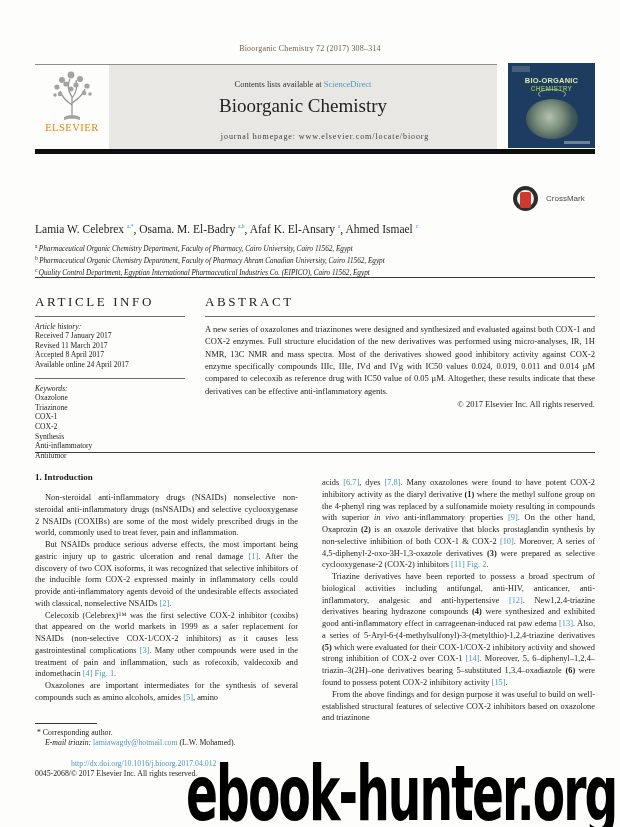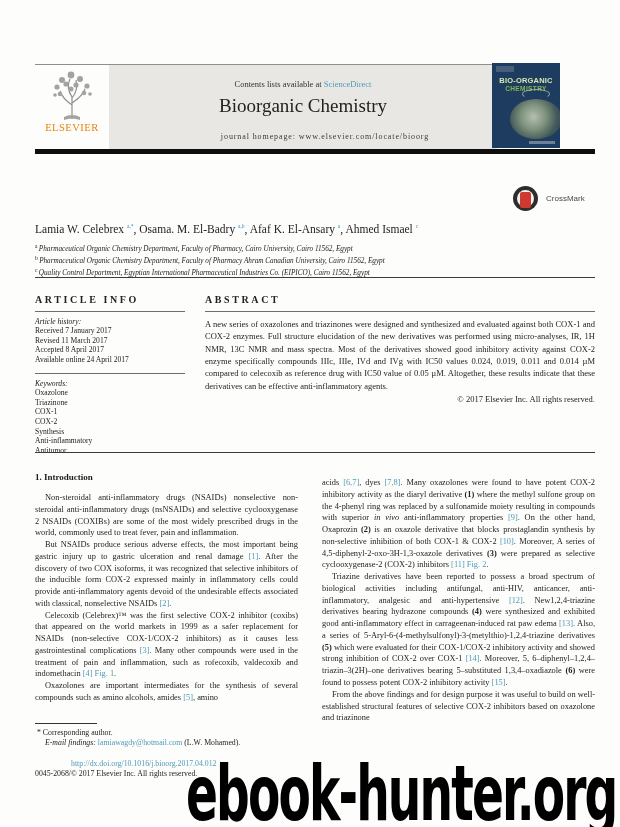--- a/index.html
+++ b/index.html
@@ -20,21 +20,21 @@
   .logo-tree { display:block; margin:2px auto 0; }
   .logo-text { font-size:10.5px; color:#e8820c; letter-spacing:.5px; margin-top:-1px;
     font-family:"Liberation Serif",serif; }
   .header-center { position:absolute; left:74px; right:0; top:0; height:100%; text-align:center; }
   .contents { position:absolute; top:14px; left:0; right:0; font-size:8.5px; color:#333; }
   .jtitle { position:absolute; top:30px; left:0; right:0; font-size:19px; color:#222; }
   .homepage { position:absolute; bottom:8px; left:0; right:0; font-size:8px;
     letter-spacing:.9px; color:#3a3a3a;margin-left:44px; }
 
   
-  .cover { position:absolute; left:492px; top:63px; width:68px; height:85px;
+  .cover { position:absolute; left:508px; top:63px; width:87px; height:85px;
     background:#1e3c5f; overflow:hidden; }
   .cover-t1 { margin-top:13px; text-align:center; font-family:"Liberation Sans",sans-serif;
     font-weight:bold; font-size:7.5px; color:#d9e9b0; letter-spacing:.2px; }
   .cover-t2 { text-align:center; font-family:"Liberation Sans",sans-serif;
     font-weight:bold; font-size:6.5px; color:#86b44f; letter-spacing:.4px; }
   .cover-blob { position:absolute; left:18px; top:36px; width:52px; height:40px; border-radius:50%;
     background:radial-gradient(circle at 45% 45%, #cfd6c2 0%, #8fa182 35%, #4a5f58 65%, rgba(30,60,95,0) 100%);
     opacity:.85; }
   .cover-swirl { position:absolute; left:30px; top:26px; width:26px; height:8px; border-radius:50%;
     border:1px solid rgba(220,235,200,.55); border-bottom-color:transparent; }
@@ -60,21 +60,21 @@
     font-style:italic; color:#222; }
   .affil-line { line-height:1.45; }
   .affil-line sup { font-size:5.5px; font-style:normal; }
 
   .rule-thin1 { position:absolute; left:35px; top:277px; width:560px; border-top:1px solid #3c3c3c; }
   .rule-thin2 { position:absolute; left:35px; top:452px; width:560px; border-top:1px solid #3c3c3c; }
 
   
   .info-col { position:absolute; left:35px; top:294px; width:150px; }
   .abs-col  { position:absolute; left:205px; top:294px; width:390px; }
-  .col-heading { font-size:10px; letter-spacing:2.6px; color:#222; white-space:nowrap;font-weight:bold; }
+  .col-heading { font-size:13px; letter-spacing:2.6px; color:#222; white-space:nowrap; }
   .head-rule { border-top:1px solid #6d6d6b; margin-top:6px; }
   .hist-label,.kw-label { font-size:7.6px; font-style:italic; margin-top:5px; }
   .hist-line,.kw-line { font-size:7.6px; line-height:1.28; }
   .mid-rule { border-top:1px solid #6d6d6b; margin-top:8px; }
   .abs-text { margin-top:6px; font-size:8.5px; line-height:1.45; text-align:justify; color:#1d1d1d; }
   .abs-copy { margin-top:2px; text-align:right; font-size:8.5px; color:#1d1d1d; }
 
   
   .sec-heading { position:absolute; left:35px; top:472px; font-size:9px; font-weight:bold; }
   .col-left  { position:absolute; left:35px;  top:492px; width:263px; }
@@ -96,20 +96,21 @@
   .watermark { position:absolute; left:186px; top:756px; z-index:10;
     font-family:"DejaVu Sans","Liberation Sans",sans-serif; font-weight:bold;
     font-size:76px; line-height:1; color:#000; letter-spacing:-3px;
     transform:scaleX(0.62); transform-origin:left top; white-space:nowrap; }
 </style>
 </head>
 <body>
 
 <div class="page">
 
+  <div class="citation">Bioorganic Chemistry 72 (2017) 308–314</div>
 
   <div class="header-wrap">
     <div class="logo-box">
       <svg class="logo-tree" width="52" height="56" viewBox="0 0 52 56">
         <g stroke="#8f8f8d" fill="none" stroke-width="1.2">
           <path d="M26 52 L26 30 M26 38 C20 34 16 30 14 24 M26 36 C32 32 37 28 39 22 M26 30 C22 24 21 18 24 12 M26 31 C30 26 32 20 30 13"></path>
         </g>
         <g fill="#a3a3a1">
           <circle cx="25" cy="8" r="3.4"></circle>
             <circle cx="16" cy="13" r="3.0"></circle>
@@ -206,19 +207,19 @@
       <p class="bodyp" style="margin: 0px;"><span>Oxazolones are important intermediates for the synthesis of several compounds such as amino alcohols, amides </span><span class="lnk">[5]</span><span>, amino</span></p>
     </div>
   <div class="col-right">
       <p class="bodyp noindent" style="margin: 0px;"><span>acids </span><span class="lnk">[6,7]</span><span>, dyes </span><span class="lnk">[7,8]</span><span>. Many oxazolones were found to have potent COX-2 inhibitory activity as the diaryl derivative </span><span class="bseg">(1)</span><span> where the methyl sulfone group on the 4-phenyl ring was replaced by a sulfonamide moiety resulting in compounds with superior </span><span class="iseg">in vivo</span><span> anti-inflammatory properties </span><span class="lnk">[9]</span><span>. On the other hand, Oxaprozin </span><span class="bseg">(2)</span><span> is an oxazole derivative that blocks prostaglandin synthesis by non-selective inhibition of both COX-1 &amp; COX-2 </span><span class="lnk">[10]</span><span>. Moreover, A series of 4,5-diphenyl-2-oxo-3H-1,3-oxazole derivatives </span><span class="bseg">(3)</span><span> were prepared as selective cyclooxygenase-2 (COX-2) inhibitors </span><span class="lnk">[11]</span><span> </span><span class="lnk">Fig. 2</span><span>.</span></p>
       <p class="bodyp" style="margin: 0px;"><span>Triazine derivatives have been reported to possess a broad spectrum of biological activities including antifungal, anti-HIV, anticancer, anti-inflammatory, analgesic and anti-hypertensive </span><span class="lnk">[12]</span><span>. New1,2,4-triazine derivatives bearing hydrazone compounds </span><span class="bseg">(4)</span><span> were synthesized and exhibited good anti-inflammatory effect in carrageenan-induced rat paw edema </span><span class="lnk">[13]</span><span>. Also, a series of 5-Aryl-6-(4-methylsulfonyl)-3-(metylthio)-1,2,4-triazine derivatives </span><span class="bseg">(5)</span><span> which were evaluated for their COX-1/COX-2 inhibitory activity and showed strong inhibition of COX-2 over COX-1 </span><span class="lnk">[14]</span><span>. Moreover, 5, 6–diphenyl–1,2,4–triazin–3(2H)–one derivatives bearing 5–substituted 1,3,4–oxadiazole </span><span class="bseg">(6)</span><span> were found to possess potent COX-2 inhibitory activity </span><span class="lnk">[15]</span><span>.</span></p>
       <p class="bodyp" style="margin: 0px;"><span>From the above findings and for design purpose it was useful to build on well-established structural features of selective COX-2 inhibitors based on oxazolone and triazinone</span></p>
     </div>
 
   <div class="fn-rule"></div>
   <div class="fn1">* Corresponding author.</div>
-  <div class="fn2"><span class="iseg">E-mail findings: </span><span class="lnk">lamiawagdy@hotmail.com</span><span> (L.W. Mohamed).</span></div>
+  <div class="fn2"><span class="iseg">E-mail triazin: </span><span class="lnk">lamiawagdy@hotmail.com</span><span> (L.W. Mohamed).</span></div>
   <div class="doi">http://dx.doi.org/10.1016/j.bioorg.2017.04.012</div>
   <div class="issn">0045-2068/© 2017 Elsevier Inc. All rights reserved.</div>
 
   <div class="watermark">ebook-hunter.org</div>
 
 </div>
 
 </body></html>

